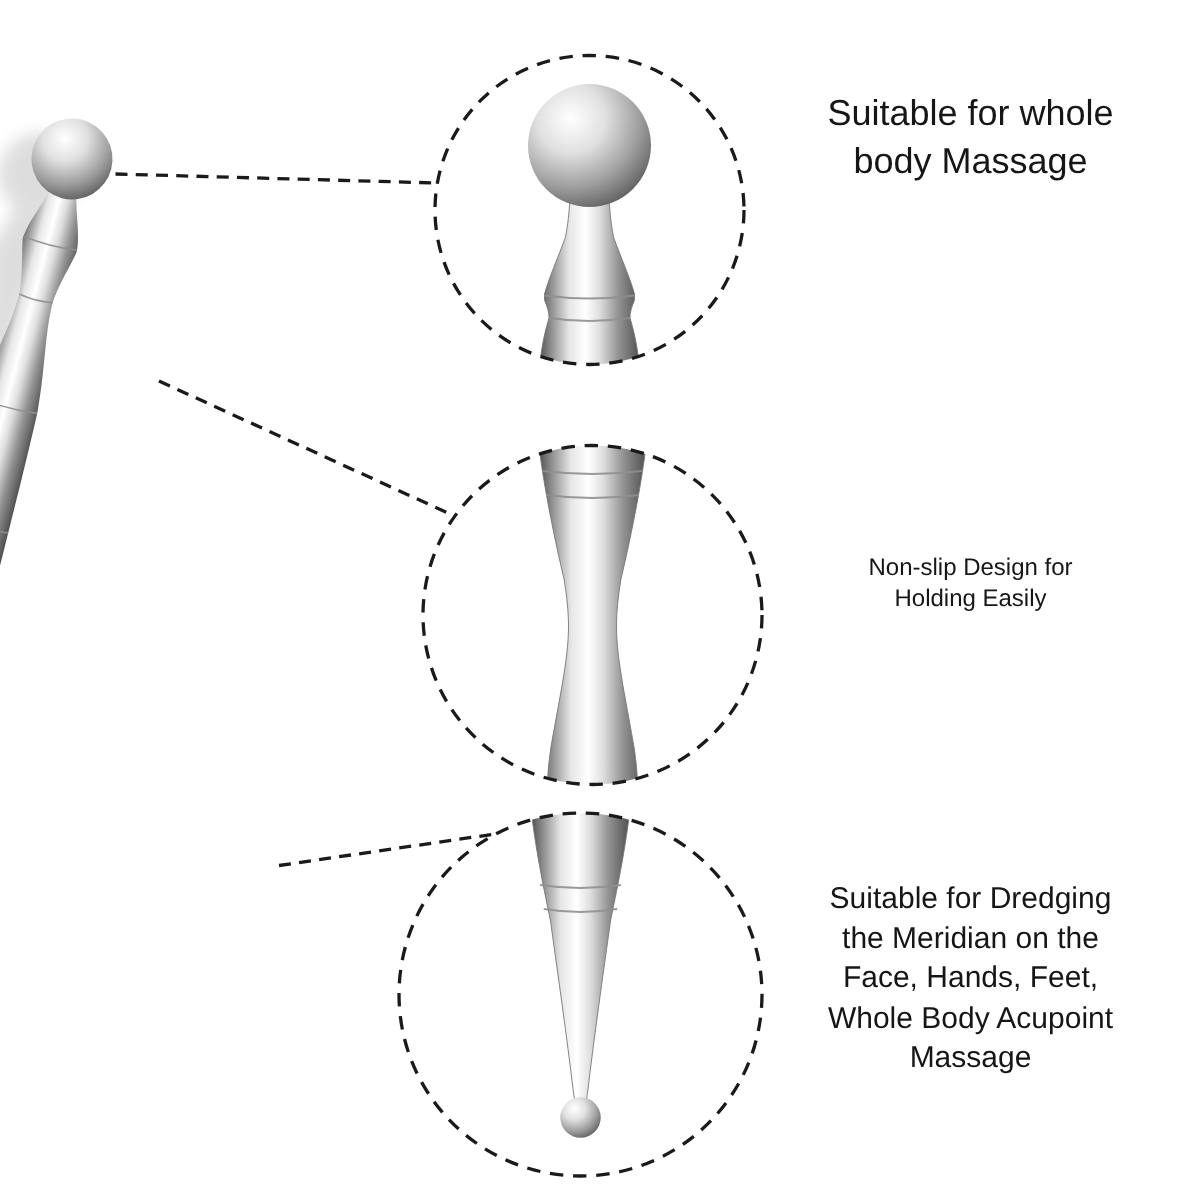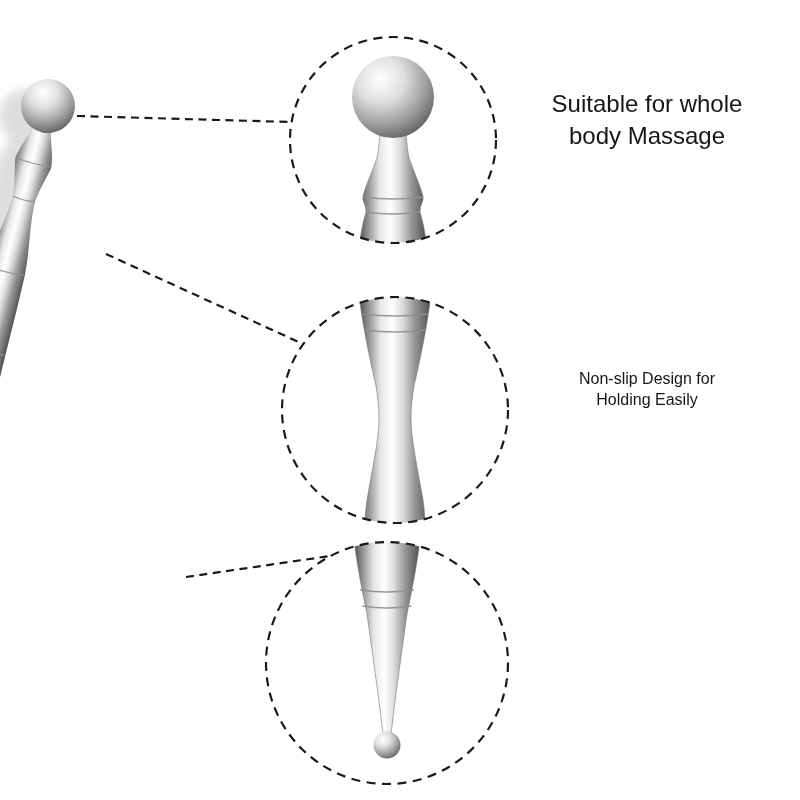--- a/index.html
+++ b/index.html
@@ -5,21 +5,21 @@
   html,body{margin:0;padding:0;background:#ffffff;}
   .stage{
     position:relative;width:800px;height:800px;background:#ffffff;
     overflow:hidden;font-family:"Liberation Sans",sans-serif;
   }
   .stage svg{position:absolute;left:0;top:0;}
   .caption{
     position:absolute;width:292px;text-align:center;color:#161616;
     white-space:pre-line;font-weight:500;
   }
-  .caption-top{left:501px;top:88px;font-size:24px;line-height:1.32;}
+  .caption-top{left:501px;top:60px;font-size:24px;line-height:1.32;}
   .caption-middle{left:501px;top:368px;font-size:16px;line-height:1.32;}
   .caption-bottom{left:501px;top:586px;font-size:20px;line-height:1.33;}
 </style>
 </head>
 <body>
 
 <div class="stage">
 
 <svg width="800" height="800" viewBox="0 0 800 800">
   <defs>
@@ -117,14 +117,19 @@
       <circle cx="387" cy="745" r="13.5" fill="url(#ballGrad)"></circle>
     </g>
     <circle cx="387" cy="663" r="121" fill="none" stroke="#1a1a1a" stroke-width="2.2" stroke-dasharray="9 6.5"></circle>
   </g>
 </svg>
 
 <div class="caption caption-top">Suitable for whole
 body Massage</div>
 <div class="caption caption-middle">Non-slip Design for
 Holding Easily</div>
+<div class="caption caption-bottom">Suitable for Dredging
+the Meridian on the
+Face, Hands, Feet,
+Whole Body Acupoint
+Massage</div>
 
 </div>
 
 </body></html>

